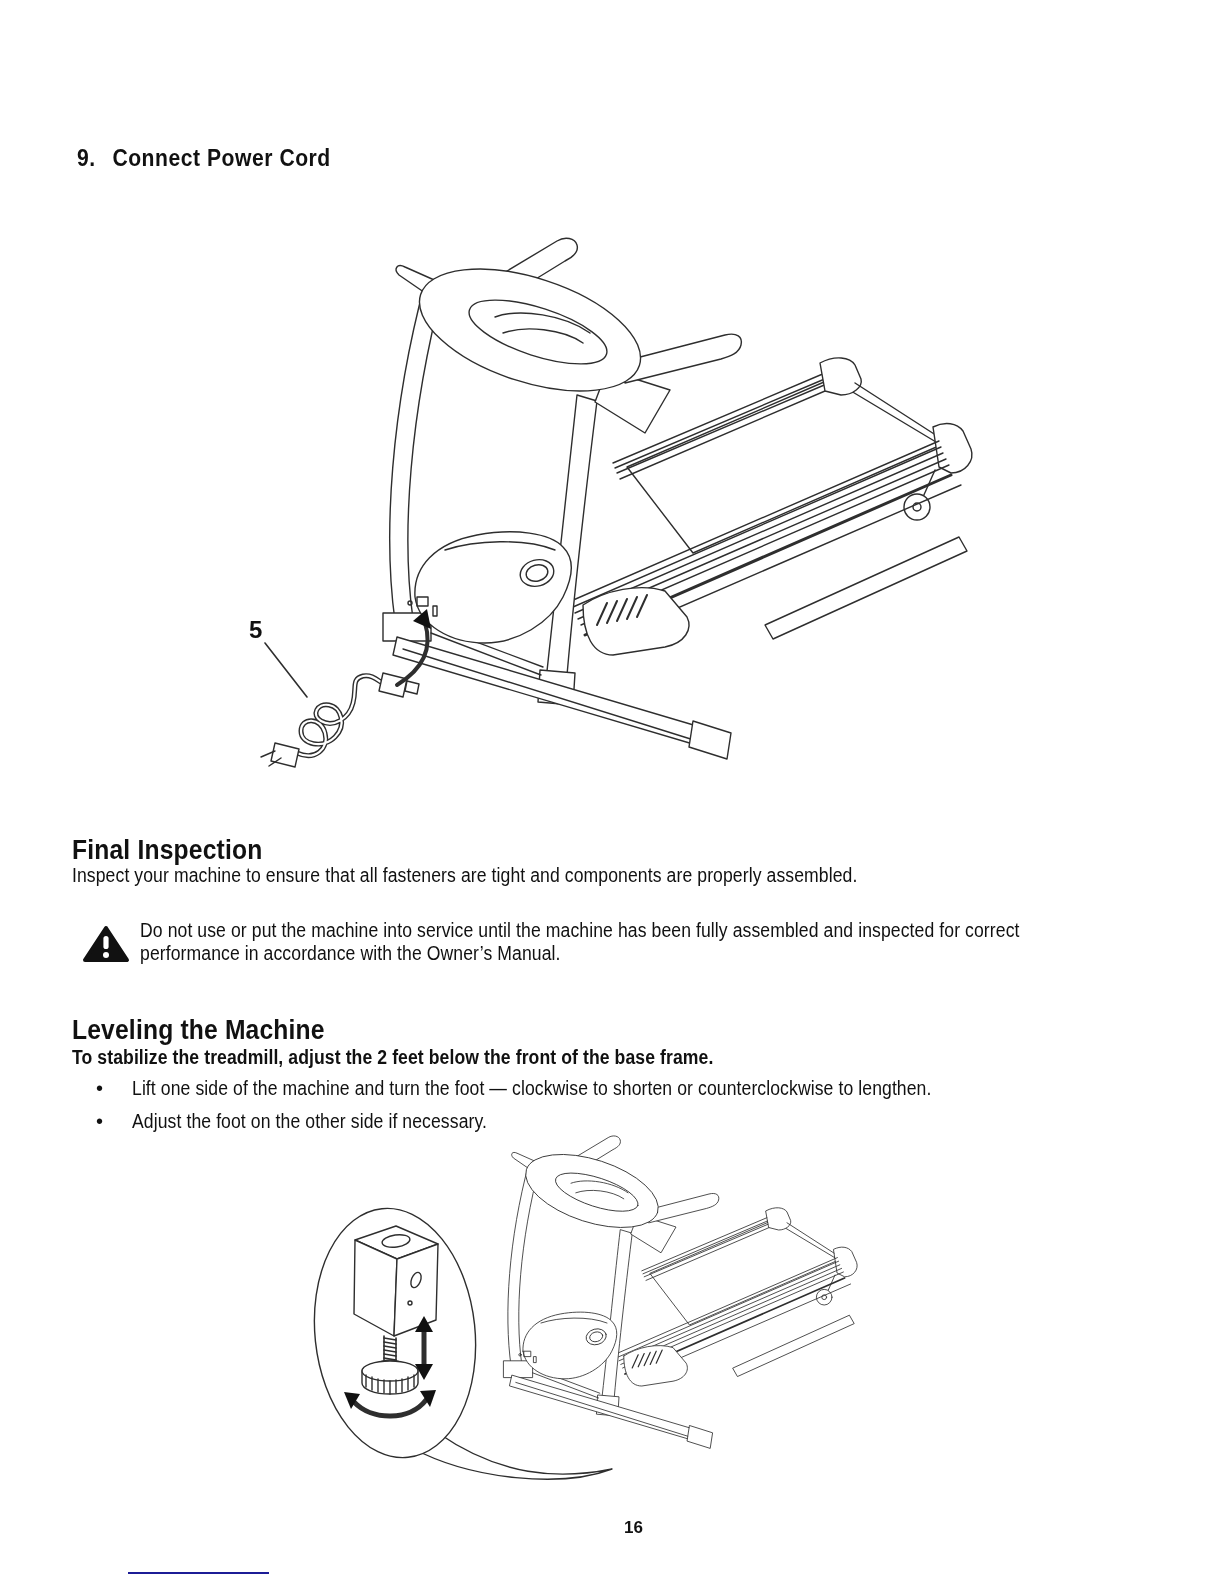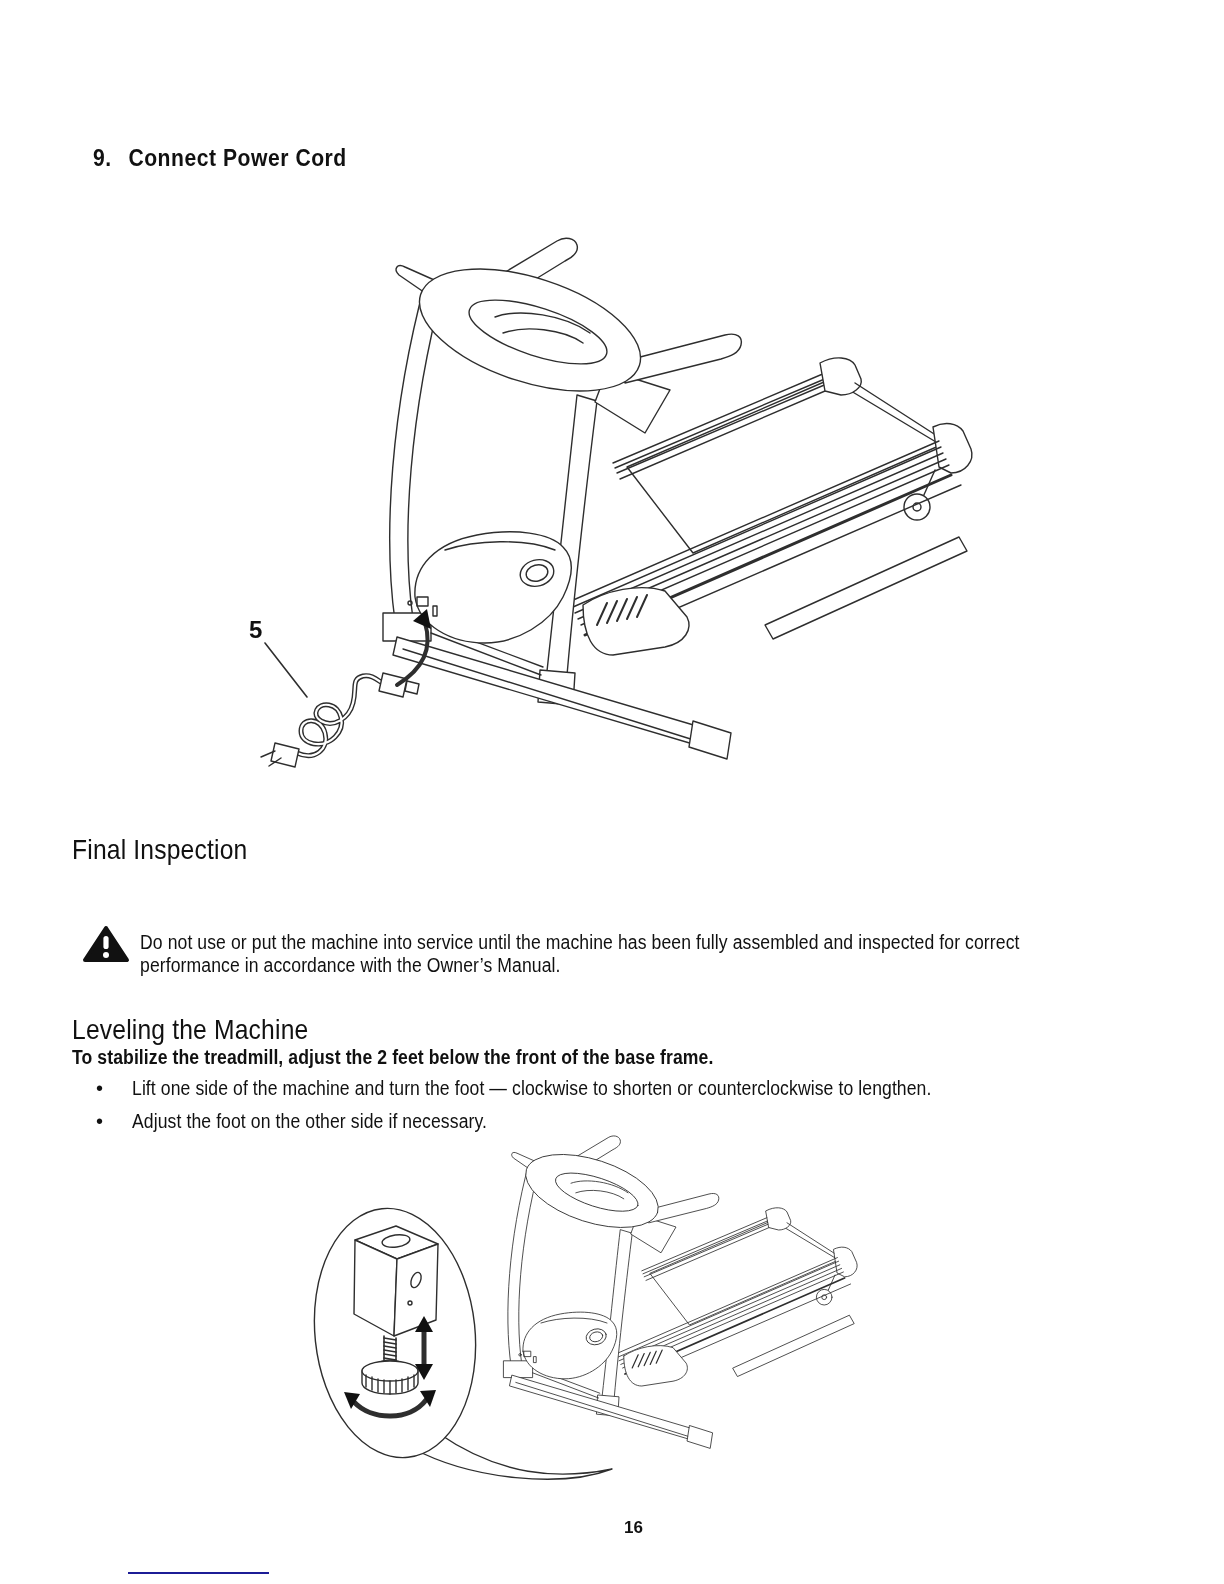--- a/index.html
+++ b/index.html
@@ -5,23 +5,23 @@
   html,body{margin:0;padding:0;background:#e8e8e8;}
   .page{
     position:relative;width:1224px;height:1584px;background:#ffffff;
     font-family:"Liberation Sans","DejaVu Sans",sans-serif;color:#111;
     margin:0 auto;overflow:hidden;
   }
   .abs{position:absolute;}
   .cond{display:inline-block;transform:scaleX(0.88);transform-origin:0 0;white-space:nowrap;}
   .condwrap{display:block;transform:scaleX(0.88);transform-origin:0 0;white-space:normal;}
   .h-step{font-size:24px;font-weight:bold;letter-spacing:0.6px;}
-  .h-sec{font-size:28px;font-weight:normal;letter-spacing:0.2px;}
+  .h-sec{font-size:28px;font-weight:bold;letter-spacing:0.2px;}
   .body-txt{font-size:20px;letter-spacing:0.1px;}
-  .warn-txt{font-size:20px;line-height:23px;letter-spacing:0.1px;margin-top:12px;}
+  .warn-txt{font-size:20px;line-height:23px;letter-spacing:0.1px;}
   .bullet-mark{font-size:20px;}
   .pagenum{font-size:17px;font-weight:bold;margin-left:40px;}
   .footer-line{background:#1c1c96;height:2px;cursor:pointer;}
   svg{display:block;overflow:visible;}
   .art{stroke:#2e2e2e;stroke-width:1.4;fill:none;stroke-linecap:round;stroke-linejoin:round;}
   .fillw{fill:#ffffff;}
   .ink{fill:#111;stroke:none;}
 </style>
 </head>
 <body>
@@ -79,21 +79,21 @@
         <ellipse class="fillw" cx="293" cy="127" rx="72" ry="24" transform="rotate(18 293 127)"></ellipse>
         <path d="M250,112 C275,103 320,110 345,128 M258,128 C280,120 318,124 338,138"></path>
 
         <rect x="172" y="392" width="11" height="9"></rect>
         <circle cx="165" cy="398" r="2"></circle>
         <rect x="188" y="401" width="4" height="10"></rect>
       </g>
     </defs>
   </svg>
 
-  <div class="abs h-step" style="left:93px;top:144px;">
+  <div class="abs h-step" style="left:77px;top:144px;">
     <span class="cond"><span>9.</span><span style="display:inline-block;width:19px;"></span><span>Connect Power Cord</span></span>
   </div>
 
   <div class="abs" style="left:245px;top:205px;">
     <svg width="740" height="575" viewBox="0 0 740 575">
       <use href="#treadmill-art"></use>
       <g class="art">
 
         <path d="M52,548 C70,556 84,544 80,528 C76,512 56,512 56,526 C56,540 78,544 90,532 C102,520 96,502 84,500 C72,498 66,510 76,516 C88,523 104,514 108,498 C112,483 106,474 118,471 C128,469 134,477 141,480" stroke-width="5"></path>
         <path d="M52,548 C70,556 84,544 80,528 C76,512 56,512 56,526 C56,540 78,544 90,532 C102,520 96,502 84,500 C72,498 66,510 76,516 C88,523 104,514 108,498 C112,483 106,474 118,471 C128,469 134,477 141,480" stroke="#ffffff" stroke-width="2.2"></path>
@@ -108,20 +108,23 @@
         <polygon class="ink" points="182,404 168,416 186,424"></polygon>
 
         <path d="M20,438 L62,492" stroke-width="1.6"></path>
       </g>
       <text x="4" y="433" font-size="24" font-weight="bold" fill="#111">5</text>
     </svg>
   </div>
 
   <div class="abs h-sec" style="left:72px;top:834px;">
     <span class="cond">Final Inspection</span>
+  </div>
+  <div class="abs body-txt" style="left:72px;top:864px;">
+    <span class="cond">Inspect your machine to ensure that all fasteners are tight and components are properly assembled.</span>
   </div>
 
   <div class="abs" style="left:82px;top:925px;width:48px;height:38px;">
     <svg width="48" height="38" viewBox="0 0 48 38">
       <polygon points="24,3 45,35 3,35" fill="#111" stroke="#111" stroke-width="4" stroke-linejoin="round"></polygon>
       <rect x="21.4" y="11" width="5.2" height="13" rx="2.6" fill="#fff"></rect>
       <circle cx="24" cy="30" r="3" fill="#fff"></circle>
     </svg>
   </div>
   <div class="abs warn-txt" style="left:140px;top:919px;width:1035px;">

